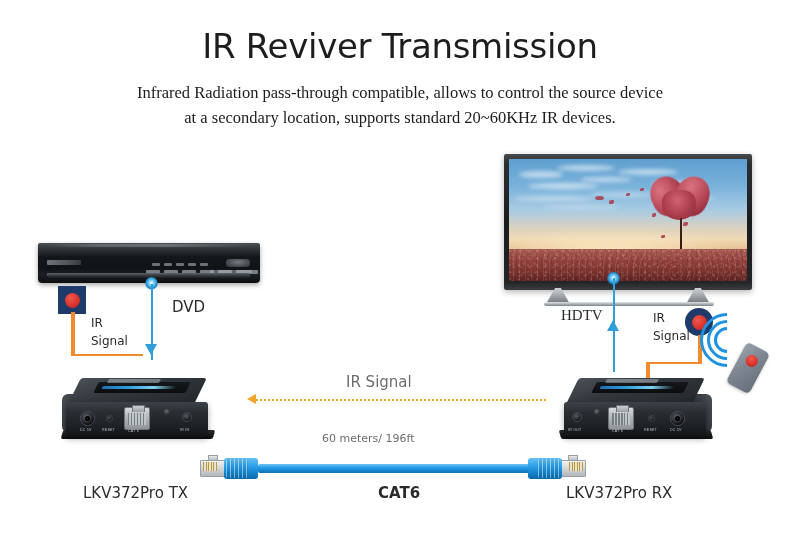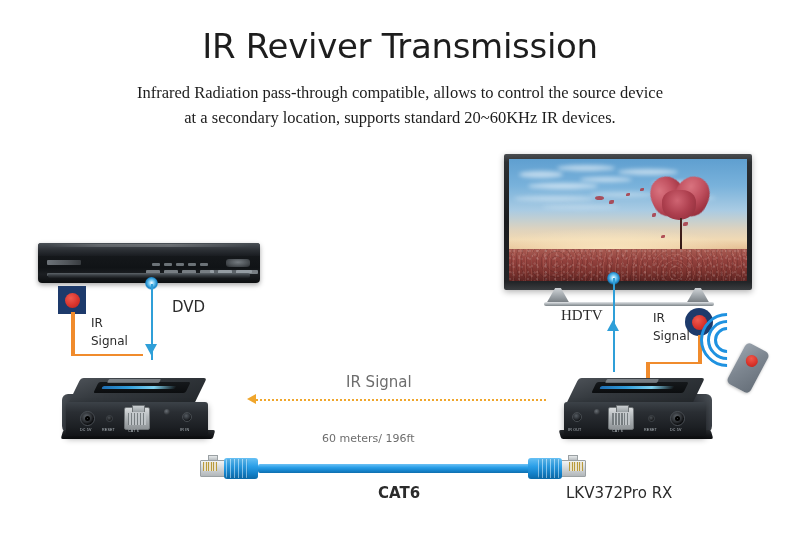--- a/index.html
+++ b/index.html
@@ -584,20 +584,21 @@
       <div class="port" style="left:98px; top:7px;">
         <div class="screw"></div>
       </div>
 
       <div class="port" style="left:116px; top:10px;">
         <div class="irjack"></div>
       </div>
       <div class="portlabel" style="left:114px; top:26px;">IR IN</div>
     </div>
   </div>
+  <div class="lbl dev" style="left:83px; top:484px;">LKV372Pro TX</div>
 
   <div class="ext rx" style="left:560px; top:378px;">
     <div class="sideface"></div>
     <div class="topface"></div>
     <div class="topstrip"></div>
     <div class="brandtxt"></div>
     <div class="baseplate"></div>
     <div class="frontface">
       <div class="port" style="left:8px; top:10px;">
         <div class="irjack"></div>

